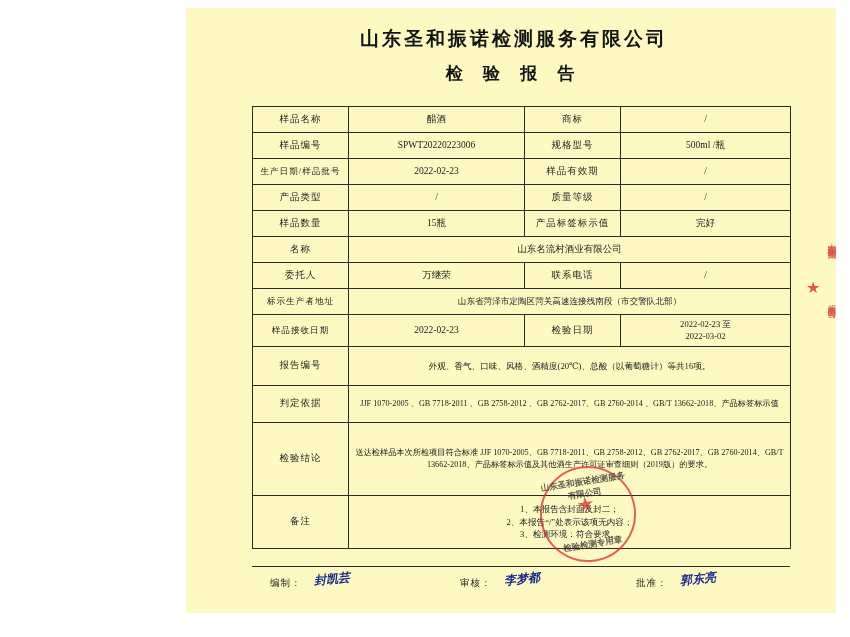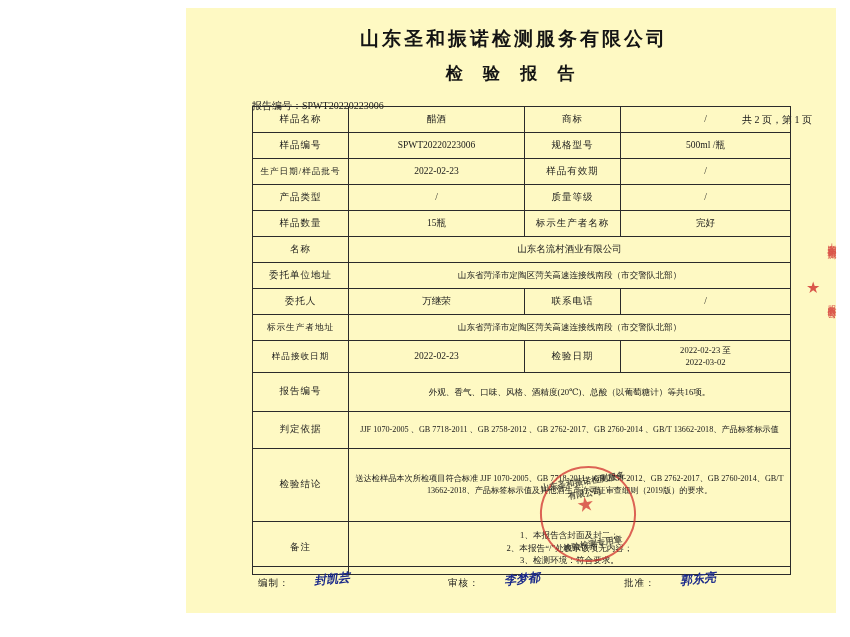--- a/index.html
+++ b/index.html
@@ -139,20 +139,21 @@
     top: 556px;
     width: 538px;
     border-top: 1px solid #2b2b2b;
     height: 36px;
   }
   .sig {
     position: absolute;
     font-size: 9.5px;
     top: 10px;
     letter-spacing: 1px;
+    margin-left: 12px;
   }
   .sig-1 { left: 6px; }
   .sig-2 { left: 196px; }
   .sig-3 { left: 372px; }
   .hand {
     font-family: "Liberation Serif", serif;
     color: #1b2a8a;
     font-size: 12px;
     font-style: italic;
     font-weight: bold;
@@ -243,24 +244,20 @@
   <div class="scan-edge-left"></div>
   <div class="scan-edge-right"></div>
   <div class="scan-edge-top"></div>
   <div class="scan-edge-bottom"></div>
 
   <div class="doc">
 
     <div class="title1">山东圣和振诺检测服务有限公司</div>
     <div class="title2">检 验 报 告</div>
 
-    <div class="meta-row">
-      <div class="report-no">报告编号：SPWT20220223006</div>
-      <div class="page-no">共 2 页，第 1 页</div>
-    </div>
 
     <table class="main">
       <colgroup>
         <col style="width:96px">
         <col style="width:176px">
         <col style="width:96px">
         <col style="width:170px">
       </colgroup>
       <tbody>
         <tr class="row-h24">
@@ -283,30 +280,26 @@
         </tr>
         <tr class="row-h24">
           <td class="lbl">产品类型</td>
           <td>/</td>
           <td class="lbl">质量等级</td>
           <td>/</td>
         </tr>
         <tr class="row-h24">
           <td class="lbl">样品数量</td>
           <td>15瓶</td>
-          <td class="lbl">标示生产者名称</td>
+          <td class="lbl">产品标签标示值</td>
           <td>完好</td>
         </tr>
         <tr class="row-h24">
           <td class="lbl">名称</td>
           <td colspan="3">山东名流村酒业有限公司</td>
-        </tr>
-        <tr class="row-h24">
-          <td class="lbl">委托单位地址</td>
-          <td colspan="3" class="small">山东省菏泽市定陶区菏关高速连接线南段（市交警队北部）</td>
         </tr>
         <tr class="row-h24">
           <td class="lbl">委托人</td>
           <td>万继荣</td>
           <td class="lbl">联系电话</td>
           <td>/</td>
         </tr>
         <tr class="row-h24">
           <td class="lbl small">标示生产者地址</td>
           <td colspan="3" class="small">山东省菏泽市定陶区菏关高速连接线南段（市交警队北部）</td>

